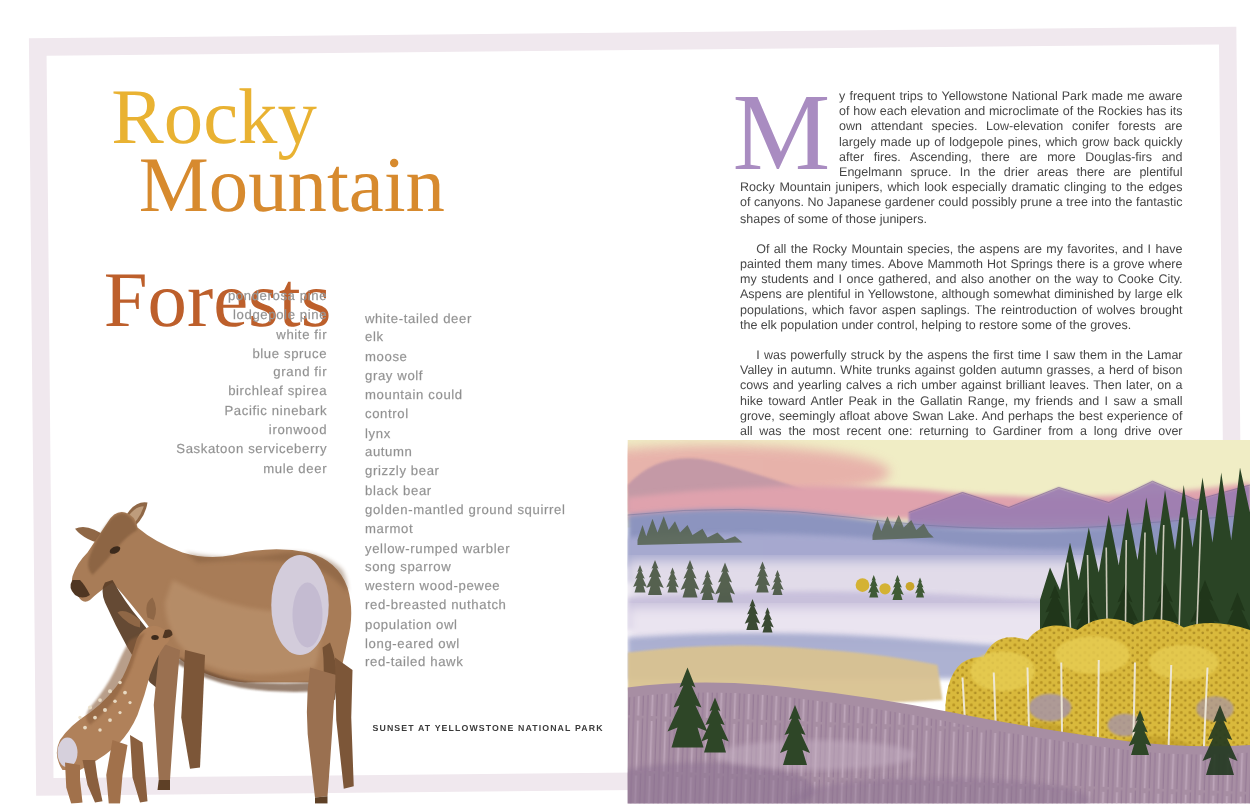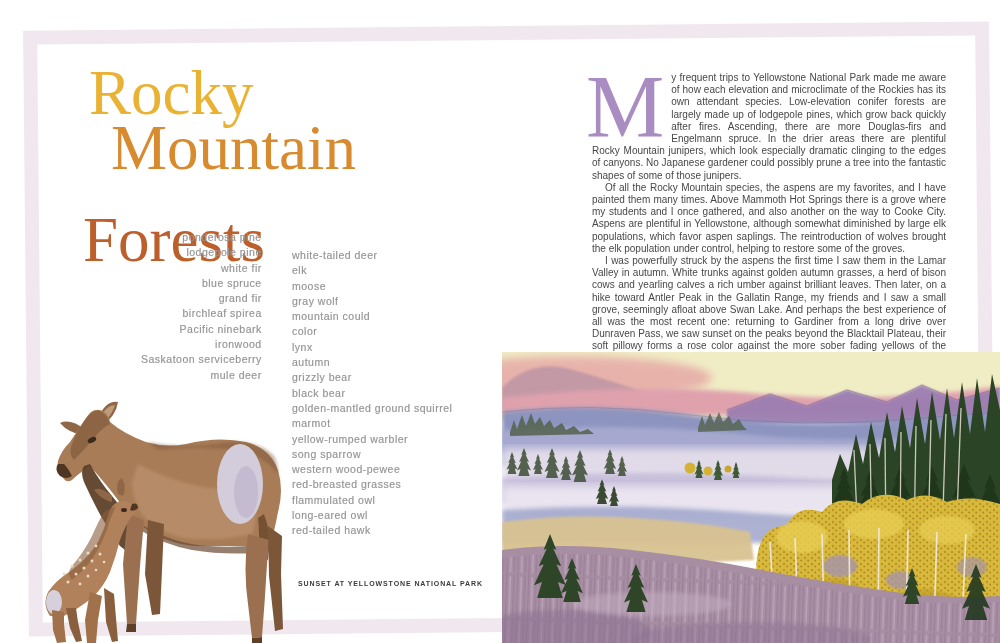--- a/index.html
+++ b/index.html
@@ -36,21 +36,21 @@
   #speciesCol2{left:292px;top:248px;}
   .species-item{line-height:15.3px;white-space:nowrap;}
   
   .article{
     position:absolute;left:592px;top:72px;width:354px;z-index:2;
     color:var(--body-text,#474747);
     font-size:10px;line-height:12.2px;
     text-align:justify;
   }
   .article p{margin:0;}
-  .article p + p{text-indent:13px;}
+  .article p + p{text-indent:13px;margin-top:12px;}
   .dropcap{
     float:left;
     font-family:"Liberation Serif",serif;
     font-size:88px;line-height:0.7;
     color:var(--dropcap,#a98cc1);
     margin:4px 7px 0 -6px;
   }
   
   .caption{
     position:absolute;left:298px;top:580px;width:184px;z-index:2;
@@ -83,32 +83,32 @@
     <div class="species-item">ironwood</div>
     <div class="species-item">Saskatoon serviceberry</div>
     <div class="species-item">mule deer</div>
   </div>
 <div class="species-col" id="speciesCol2">
     <div class="species-item">white-tailed deer</div>
     <div class="species-item">elk</div>
     <div class="species-item">moose</div>
     <div class="species-item">gray wolf</div>
     <div class="species-item">mountain could</div>
-    <div class="species-item">color</div>
+    <div class="species-item">control</div>
     <div class="species-item">lynx</div>
     <div class="species-item">autumn</div>
     <div class="species-item">grizzly bear</div>
     <div class="species-item">black bear</div>
     <div class="species-item">golden-mantled ground squirrel</div>
     <div class="species-item">marmot</div>
     <div class="species-item">yellow-rumped warbler</div>
     <div class="species-item">song sparrow</div>
     <div class="species-item">western wood-pewee</div>
-    <div class="species-item">red-breasted grasses</div>
-    <div class="species-item">flammulated owl</div>
+    <div class="species-item">red-breasted nuthatch</div>
+    <div class="species-item">population owl</div>
     <div class="species-item">long-eared owl</div>
     <div class="species-item">red-tailed hawk</div>
   </div>
 
 <div class="article">
   <p><span class="dropcap">M</span><span>y frequent trips to Yellowstone National Park made me aware of how each elevation and microclimate of the Rockies has its own attendant species. Low-elevation conifer forests are largely made up of lodgepole pines, which grow back quickly after fires. Ascending, there are more Douglas-firs and Engelmann spruce. In the drier areas there are plentiful Rocky Mountain junipers, which look especially dramatic clinging to the edges of canyons. No Japanese gardener could possibly prune a tree into the fantastic shapes of some of those junipers.</span></p>
   <p>Of all the Rocky Mountain species, the aspens are my favorites, and I have painted them many times. Above Mammoth Hot Springs there is a grove where my students and I once gathered, and also another on the way to Cooke City. Aspens are plentiful in Yellowstone, although somewhat diminished by large elk populations, which favor aspen saplings. The reintroduction of wolves brought the elk population under control, helping to restore some of the groves.</p>
   <p>I was powerfully struck by the aspens the first time I saw them in the Lamar Valley in autumn. White trunks against golden autumn grasses, a herd of bison cows and yearling calves a rich umber against brilliant leaves. Then later, on a hike toward Antler Peak in the Gallatin Range, my friends and I saw a small grove, seemingly afloat above Swan Lake. And perhaps the best experience of all was the most recent one: returning to Gardiner from a long drive over Dunraven Pass, we saw sunset on the peaks beyond the Blacktail Plateau, their soft pillowy forms a rose color against the more sober fading yellows of the aspens beside our car.</p>
 </div>
 

